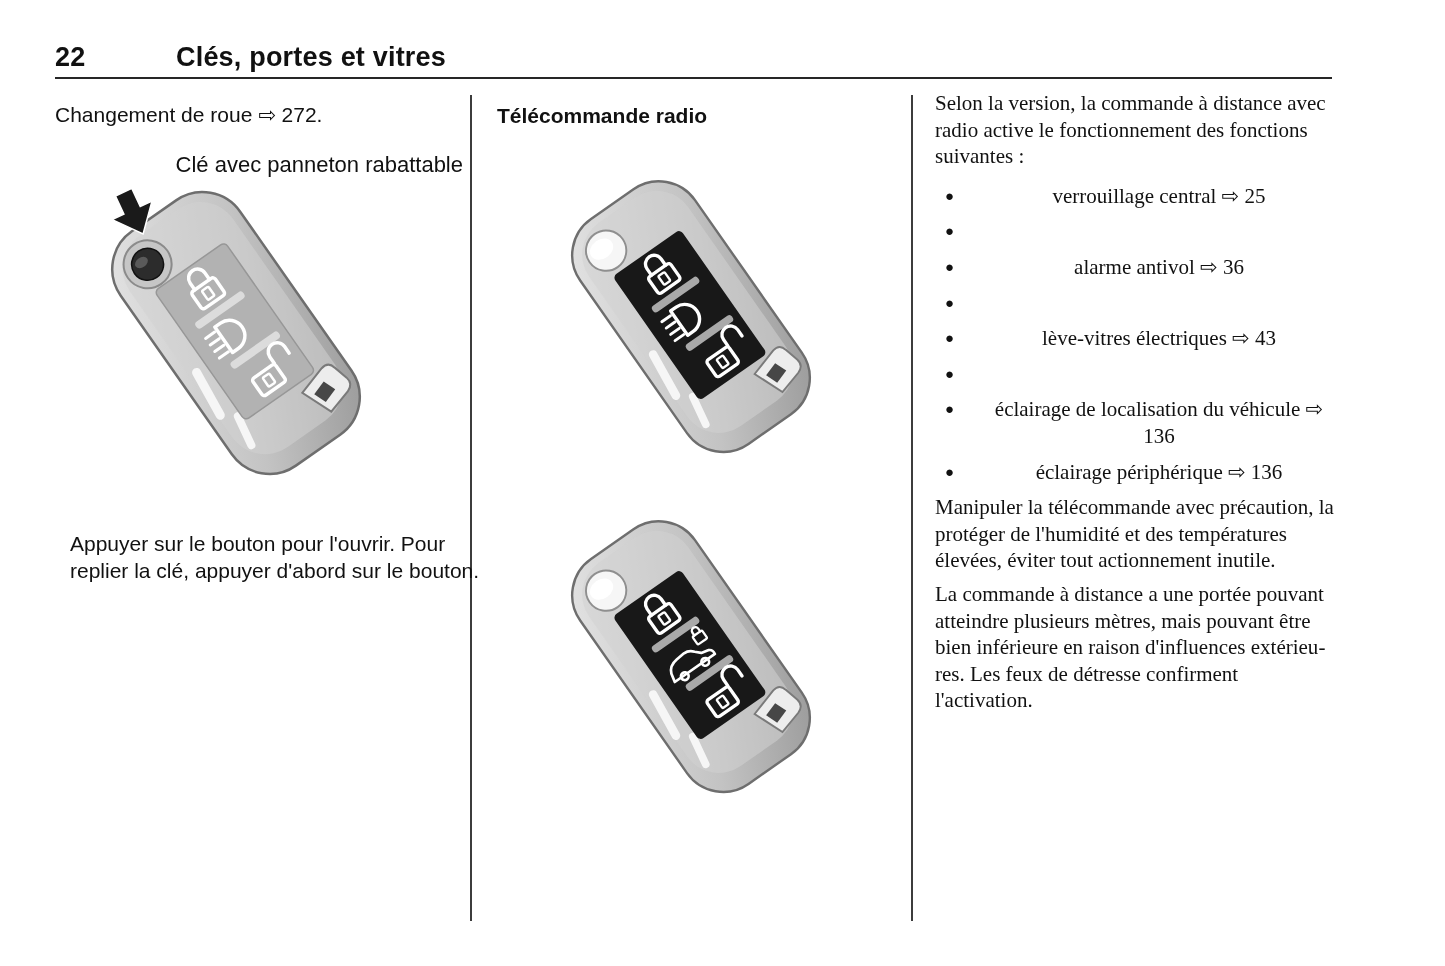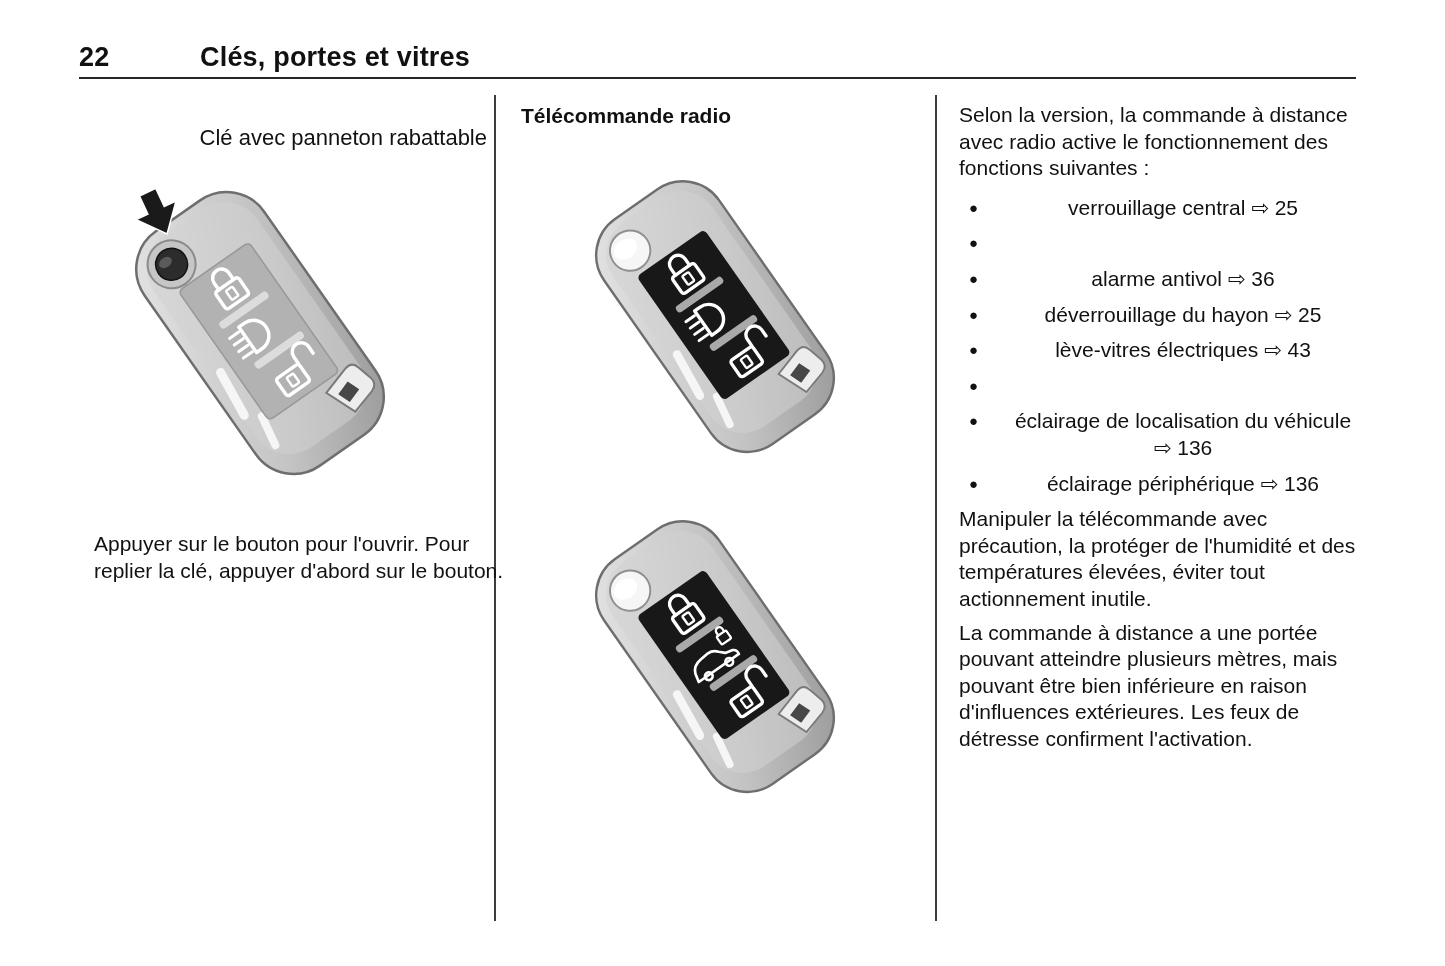--- a/index.html
+++ b/index.html
@@ -2,37 +2,37 @@
 <html lang="fr"><head>
 <meta charset="utf-8">
 <style>
   html,body{margin:0;padding:0;}
   body{
     width:1445px;height:966px;background:#ffffff;color:#111;
     font-family:"Liberation Sans","DejaVu Sans",sans-serif;
     position:relative;overflow:hidden;
     -webkit-font-smoothing:antialiased;
   }
-  .abs{position:absolute;margin-left:24px;}
+  .abs{position:absolute;}
   
   .page-num{left:55px;top:42px;font-size:27px;font-weight:bold;letter-spacing:.2px;}
   .page-title{left:176px;top:42px;font-size:27px;font-weight:bold;letter-spacing:.2px;}
   .header-rule{left:55px;top:77px;width:1277px;height:2px;background:#262626;}
   
   .vsep{top:95px;height:826px;width:2px;background:#3c3c3c;}
   .vsep.s1{left:470px;}
   .vsep.s2{left:911px;}
   
   .body-text{font-size:21px;line-height:26.6px;}
   .col-left-top{left:55px;top:102px;width:408px;}
   .note{margin:0 0 0 0;}
   .h-sub{font-size:22px;line-height:30px;margin-top:21px;text-align:right;}
   .col-left-body{left:70px;top:531px;width:412px;}
   .h-sec{left:497px;top:99px;font-size:21px;line-height:34px;font-weight:bold;}
-  .col-right{left:935px;top:102px;width:400px;}
+  .col-right{left:935px;top:90px;width:400px;font-family:Liberation Serif, serif;}
   .col-right p{margin:0;}
   .fn-list{list-style:none;margin:13px 0 0 0;padding:0;}
   .fn-item{display:flex;margin:0 0 9px 0;}
   .fn-item .dot{flex:0 0 48px;box-sizing:border-box;padding-left:10px;font-size:15px;}
   .fn-item .fn-text{flex:1 1 auto;text-align:center;}
   .para{margin-top:8px !important;}
   .para + .para{margin-top:7px !important;}
   
   .fig{overflow:visible;}
   .fig svg{width:100%;height:100%;display:block;}
@@ -44,20 +44,21 @@
 <body>
 
 <div class="abs page-num">22</div>
 <div class="abs page-title">Clés, portes et vitres</div>
 <div class="abs header-rule"></div>
 
 <div class="abs vsep s1"></div>
 <div class="abs vsep s2"></div>
 
 <div class="abs col-left-top body-text">
+  <p class="note">Changement de roue ⇨ 272.</p>
   <div class="h-sub">Clé avec panneton rabattable</div>
 </div>
 
 <div class="abs fig fig1">
   <svg viewBox="0 0 380 330">
     <defs>
       <linearGradient id="kb1" x1="0" y1="0" x2="1" y2="1">
         <stop offset="0" stop-color="#e4e4e4"></stop>
           <stop offset="0.55" stop-color="#c3c3c3"></stop>
           <stop offset="1" stop-color="#989898"></stop>
@@ -193,21 +194,20 @@
     </li>
     <li class="fn-item">
       <span class="dot">●</span>
     </li>
     <li class="fn-item">
       <span class="dot">●</span>
       <span class="fn-text">alarme antivol ⇨ 36</span>
     </li>
     <li class="fn-item">
       <span class="dot">●</span>
-      <span class="fn-text">déverrouillage du hayon ⇨ 25</span>
     </li>
     <li class="fn-item">
       <span class="dot">●</span>
       <span class="fn-text">lève-vitres électriques ⇨ 43</span>
     </li>
     <li class="fn-item">
       <span class="dot">●</span>
     </li>
     <li class="fn-item">
       <span class="dot">●</span>

